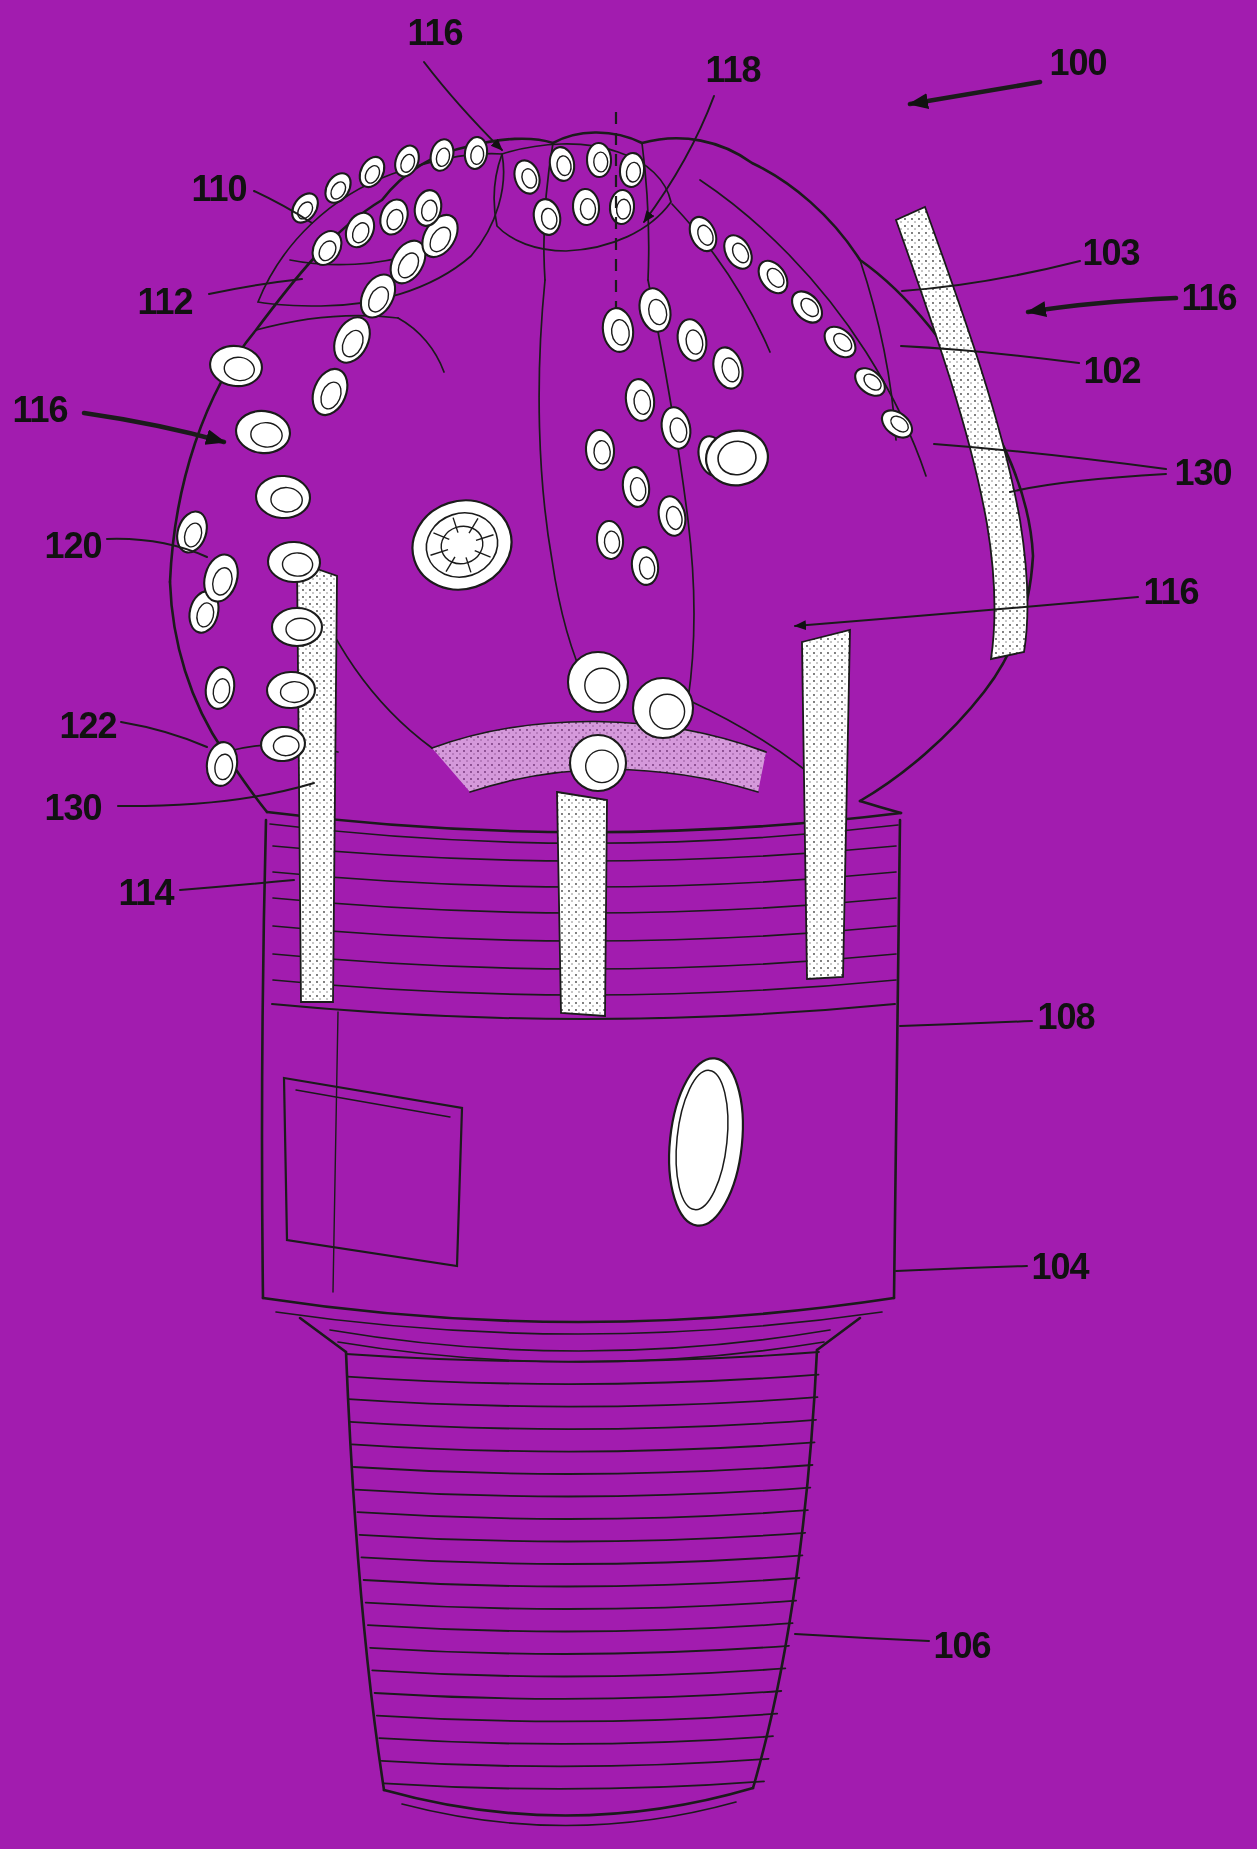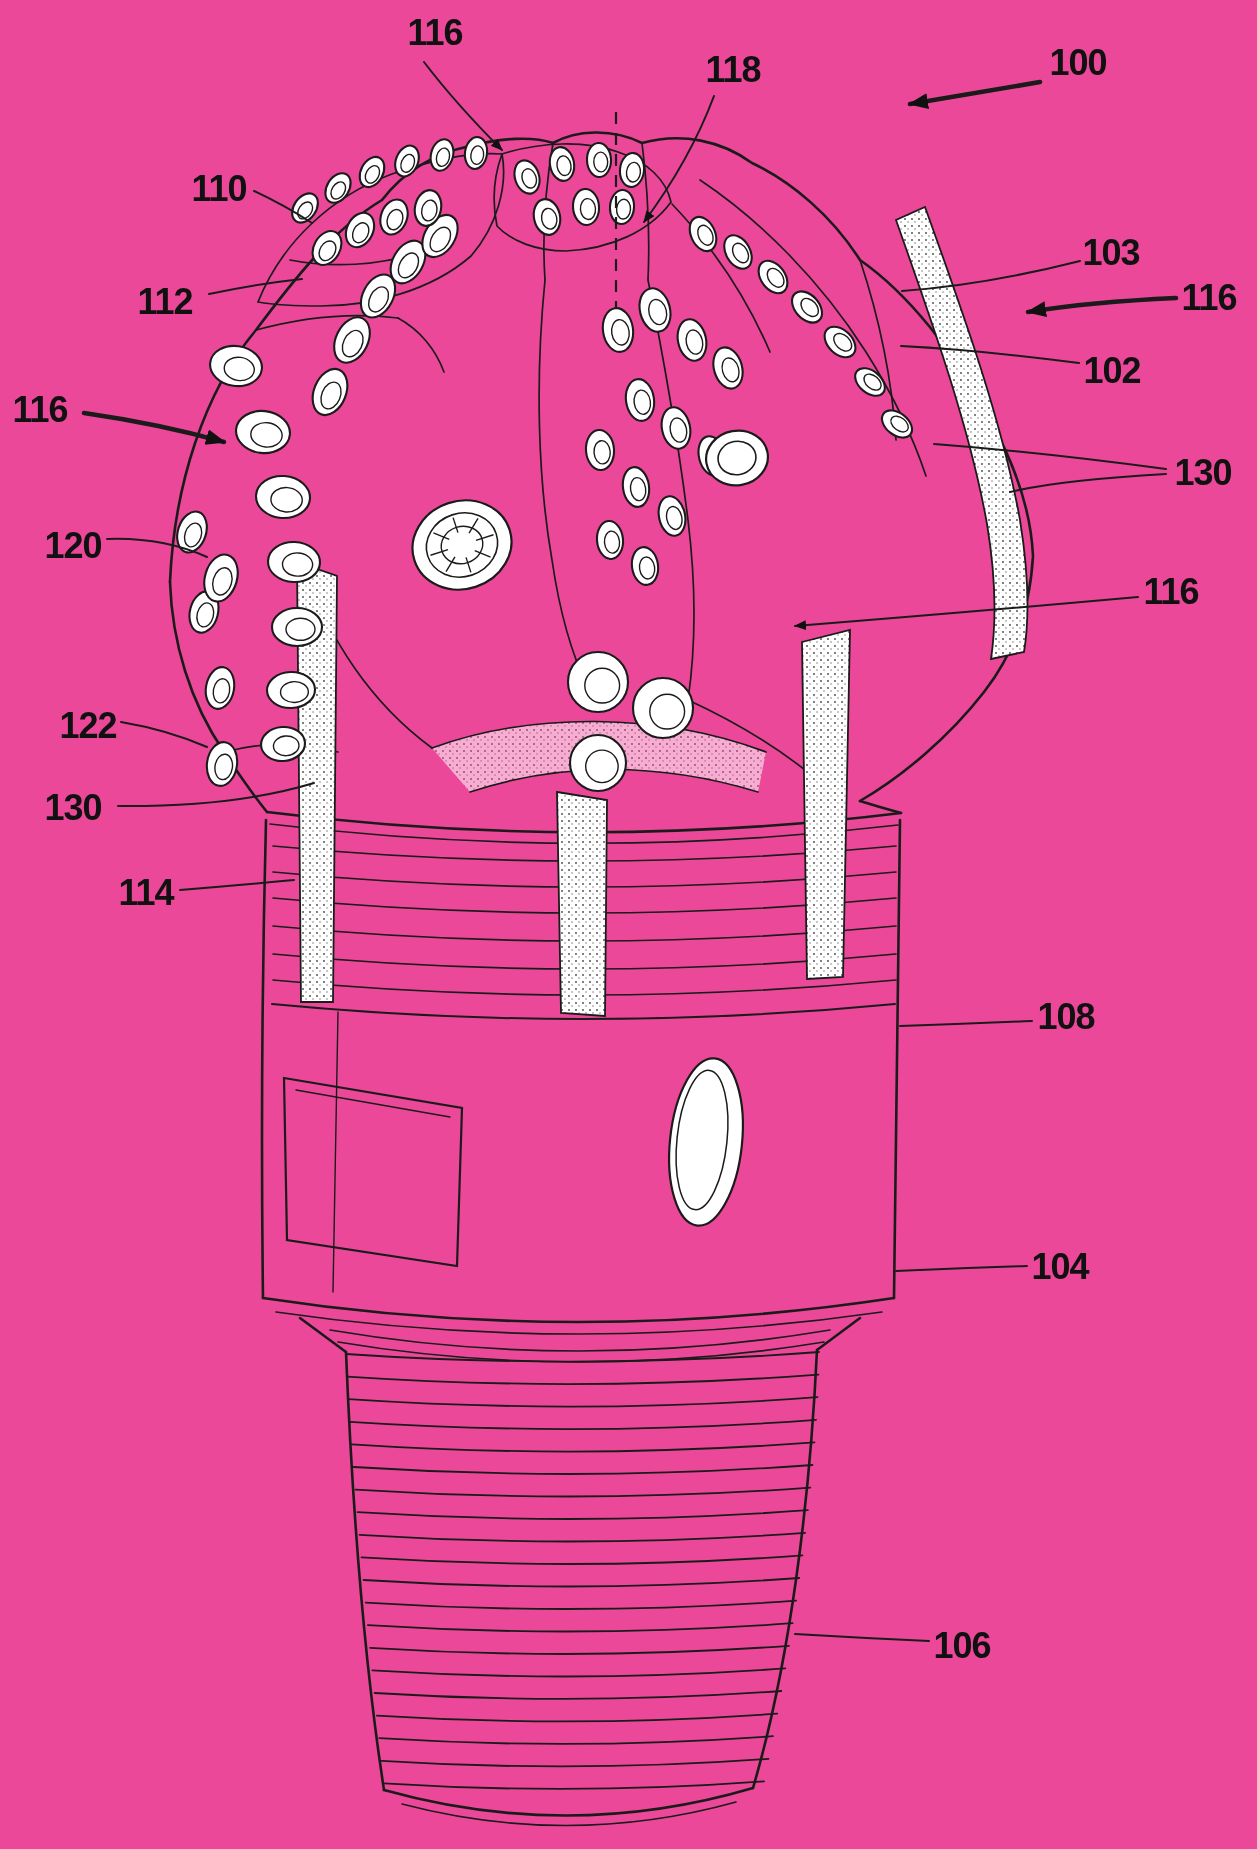--- a/index.html
+++ b/index.html
@@ -1,16 +1,16 @@
 <!DOCTYPE html>
 <html><head>
 <meta charset="utf-8">
 <style>
   html,body{margin:0;padding:0;background:#ffffff;}
-  #page{position:relative;width:1257px;height:1849px;background:#ec4899;overflow:hidden;
+  #page{position:relative;width:1257px;height:1849px;background:#a21caf;overflow:hidden;
         font-family:"Liberation Sans", sans-serif;}
   svg{position:absolute;left:0;top:0;}
   .ref-num{font-family:"Liberation Sans", sans-serif;font-weight:bold;font-size:36px;
            fill:#111;letter-spacing:-1px;}
 </style>
 </head>
 <body>
 
 <div id="page">
   <svg id="fig" width="1257" height="1849" viewBox="0 0 1257 1849">

